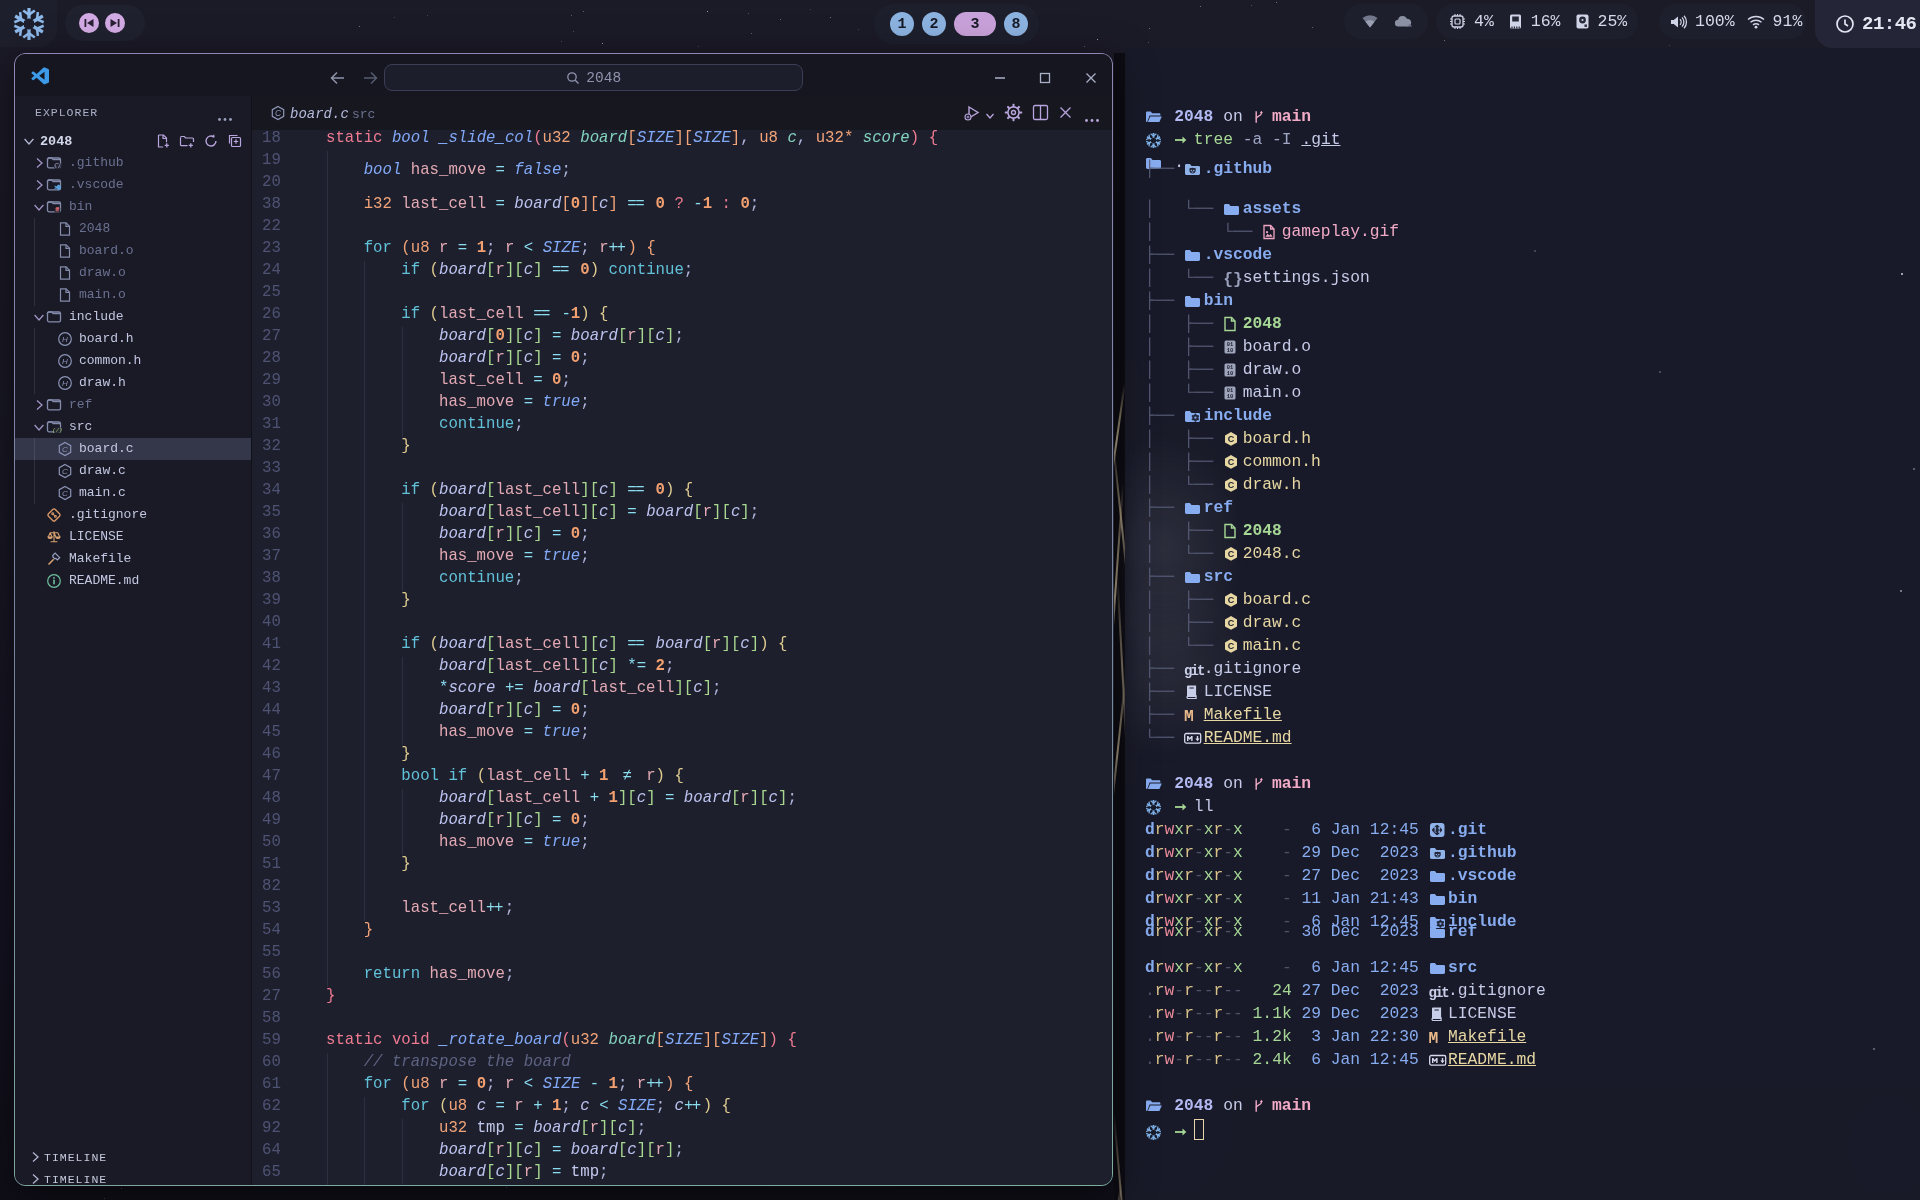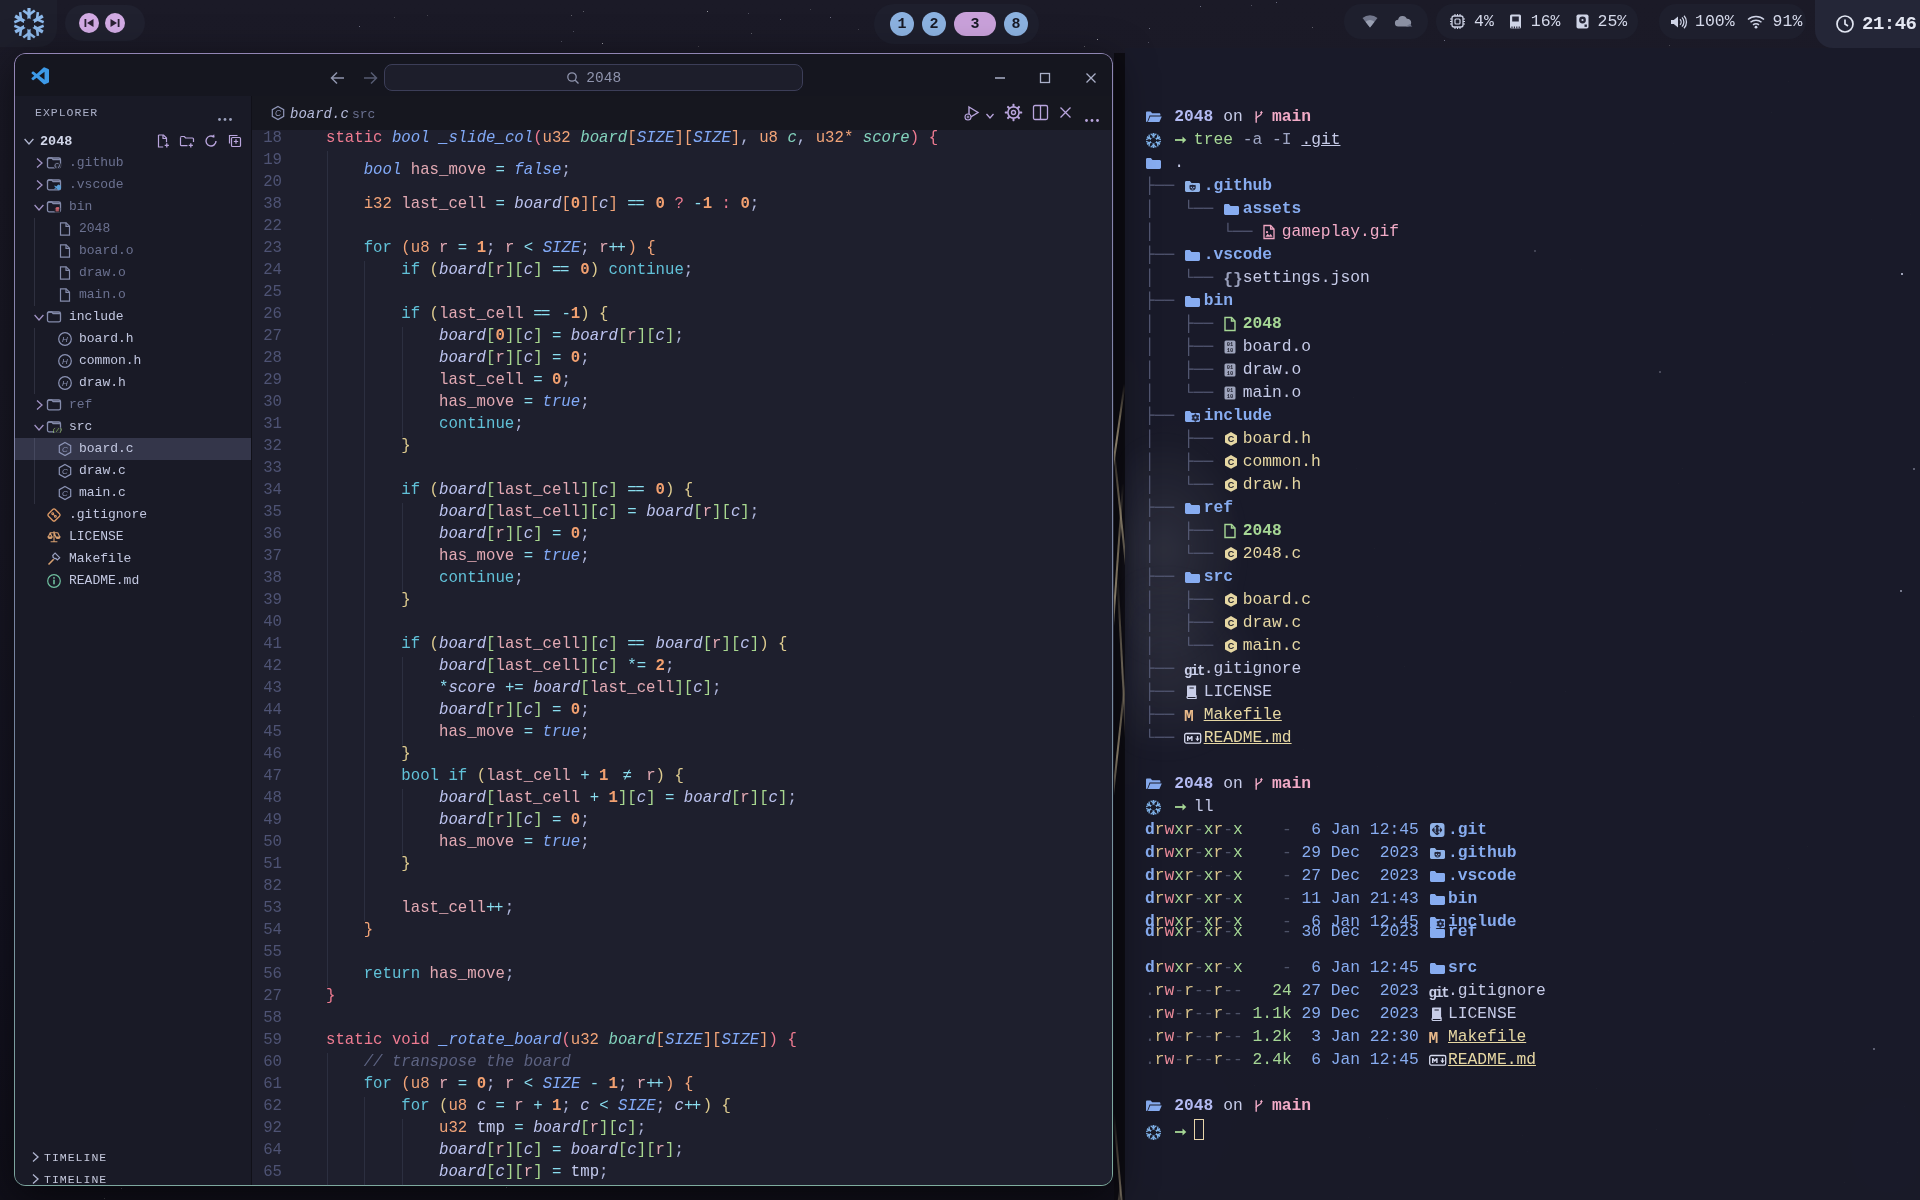--- a/index.html
+++ b/index.html
@@ -43,21 +43,21 @@
 .slab.fgn{color:#c2c7e0}
 .sguide{position:absolute;left:34px;width:1px;background:rgba(160,170,200,0.16)}
 .sbot{position:absolute;left:44px;color:#c6cade;font:11.5px "Liberation Mono";letter-spacing:1px}
 .sbchev{position:absolute;left:27px}
 
 .tabico{position:absolute;left:270px;top:105px}
 .tabname{position:absolute;left:290px;top:106px;font:italic 14px "Liberation Mono";color:#b6bbdb}
 .tabsec{position:absolute;left:352px;top:107px;font:13px "Liberation Mono";color:#6b7191}
 .tbico{position:absolute;top:104px}
 
-.ln{position:absolute;left:234px;width:48px;text-align:right;height:22px;line-height:22px;font:15.7px "Liberation Mono";color:#4e5374}
+.ln{position:absolute;left:262px;width:48px;height:22px;line-height:22px;font:15.7px "Liberation Mono";color:#4e5374}
 .crow{position:absolute;left:326px;height:22px;line-height:22px;font:15.7px "Liberation Mono";color:#c3c9ec;white-space:pre}
 .crow b{font-weight:normal;font-style:normal}
 .iguide{position:absolute;width:1px;background:rgba(120,130,170,0.16)}
 .crow b.s{color:#ef7b91} .crow b.v{color:#e2a9b3} .crow b.t{color:#f2a478}
 .crow b.n{color:#f2a070;font-weight:bold} .crow b.y{color:#decb8f}
 .crow b.g4{color:#a8d78f} .crow b.b1{color:#ef7b91} .crow b.b2{color:#f2a478}
 .crow b.fn{color:#82aaf8;font-style:italic} .crow b.ty{color:#82aaf8;font-style:italic}
 .crow b.op{color:#8adef0} .crow b.k{color:#61c1d8;font-weight:normal}
 .crow b.p{color:#bcc3ef;font-style:italic} .crow b.pg{color:#83d3bd;font-style:italic}
 .crow b.cm{color:#5d6382;font-style:italic} .crow b.sm{color:#aeb5da}
@@ -166,21 +166,21 @@
               <line x1="8.5" y1="3.91" x2="11.39" y2="1.70" stroke="#7fb2e8" stroke-width="1.27"></line>
             </g>
             <polygon points="11.00,9.95 8.50,11.39 6.00,9.95 6.00,7.06 8.50,5.61 11.00,7.05" fill="#1a1b29"></polygon>
           </svg></i> <b class="arr"><i class="tarr"><svg width="13" height="14" viewBox="0 0 13 14">
               <line x1="1" y1="7" x2="9.5" y2="7" stroke="#a6d795" stroke-width="1.8"></line>
               <path d="M8.5 3.4L12.3 7l-3.8 3.6z" fill="#a6d795"></path>
             </svg></i></b> <b class="gr">tree</b> <b class="dimw">-a -I</b> <b class="w" style="text-decoration:underline">.git</b></div>
 <div class="trow" style="top:153px"><i class="tic"><svg width="17" height="16" viewBox="0 0 17 16">
             <path d="M1 4.4c0-.8.6-1.4 1.4-1.4h3.5l1.6 1.9h7.1c.8 0 1.4.6 1.4 1.4v6.3c0 .8-.6 1.4-1.4 1.4H2.4c-.8 0-1.4-.6-1.4-1.4z" fill="#87acf0"></path>
           </svg></i> <b class="w">.</b></div>
-<div class="trow" style="top:176px"><b class="g">├── </b><i class="tic"><svg width="17" height="16" viewBox="0 0 17 16">
+<div class="trow" style="top:159px"><b class="g">├── </b><i class="tic"><svg width="17" height="16" viewBox="0 0 17 16">
             <path d="M1 4.4c0-.8.6-1.4 1.4-1.4h3.5l1.6 1.9h7.1c.8 0 1.4.6 1.4 1.4v6.3c0 .8-.6 1.4-1.4 1.4H2.4c-.8 0-1.4-.6-1.4-1.4z" fill="#8fb2e8"></path>
             <path d="M5.2 8.6l.8-1.9 1.3.8h2.6l1.3-.8.8 1.9z" fill="#23273c"></path>
             <ellipse cx="8.6" cy="9.6" rx="3.1" ry="2.8" fill="#23273c"></ellipse>
             <circle cx="7.4" cy="9.4" r="0.75" fill="#8fb2e8"></circle>
             <circle cx="9.8" cy="9.4" r="0.75" fill="#8fb2e8"></circle>
             <path d="M7.6 11.6c0-.7.4-1.1 1-1.1s1 .4 1 1.1z" fill="#8fb2e8"></path>
           </svg></i><b class="bl">.github</b></div>
 <div class="trow" style="top:199px"><b class="g">│   └── </b><i class="tic"><svg width="17" height="16" viewBox="0 0 17 16">
             <path d="M1 4.4c0-.8.6-1.4 1.4-1.4h3.5l1.6 1.9h7.1c.8 0 1.4.6 1.4 1.4v6.3c0 .8-.6 1.4-1.4 1.4H2.4c-.8 0-1.4-.6-1.4-1.4z" fill="#87acf0"></path>
           </svg></i><b class="bl">assets</b></div>

